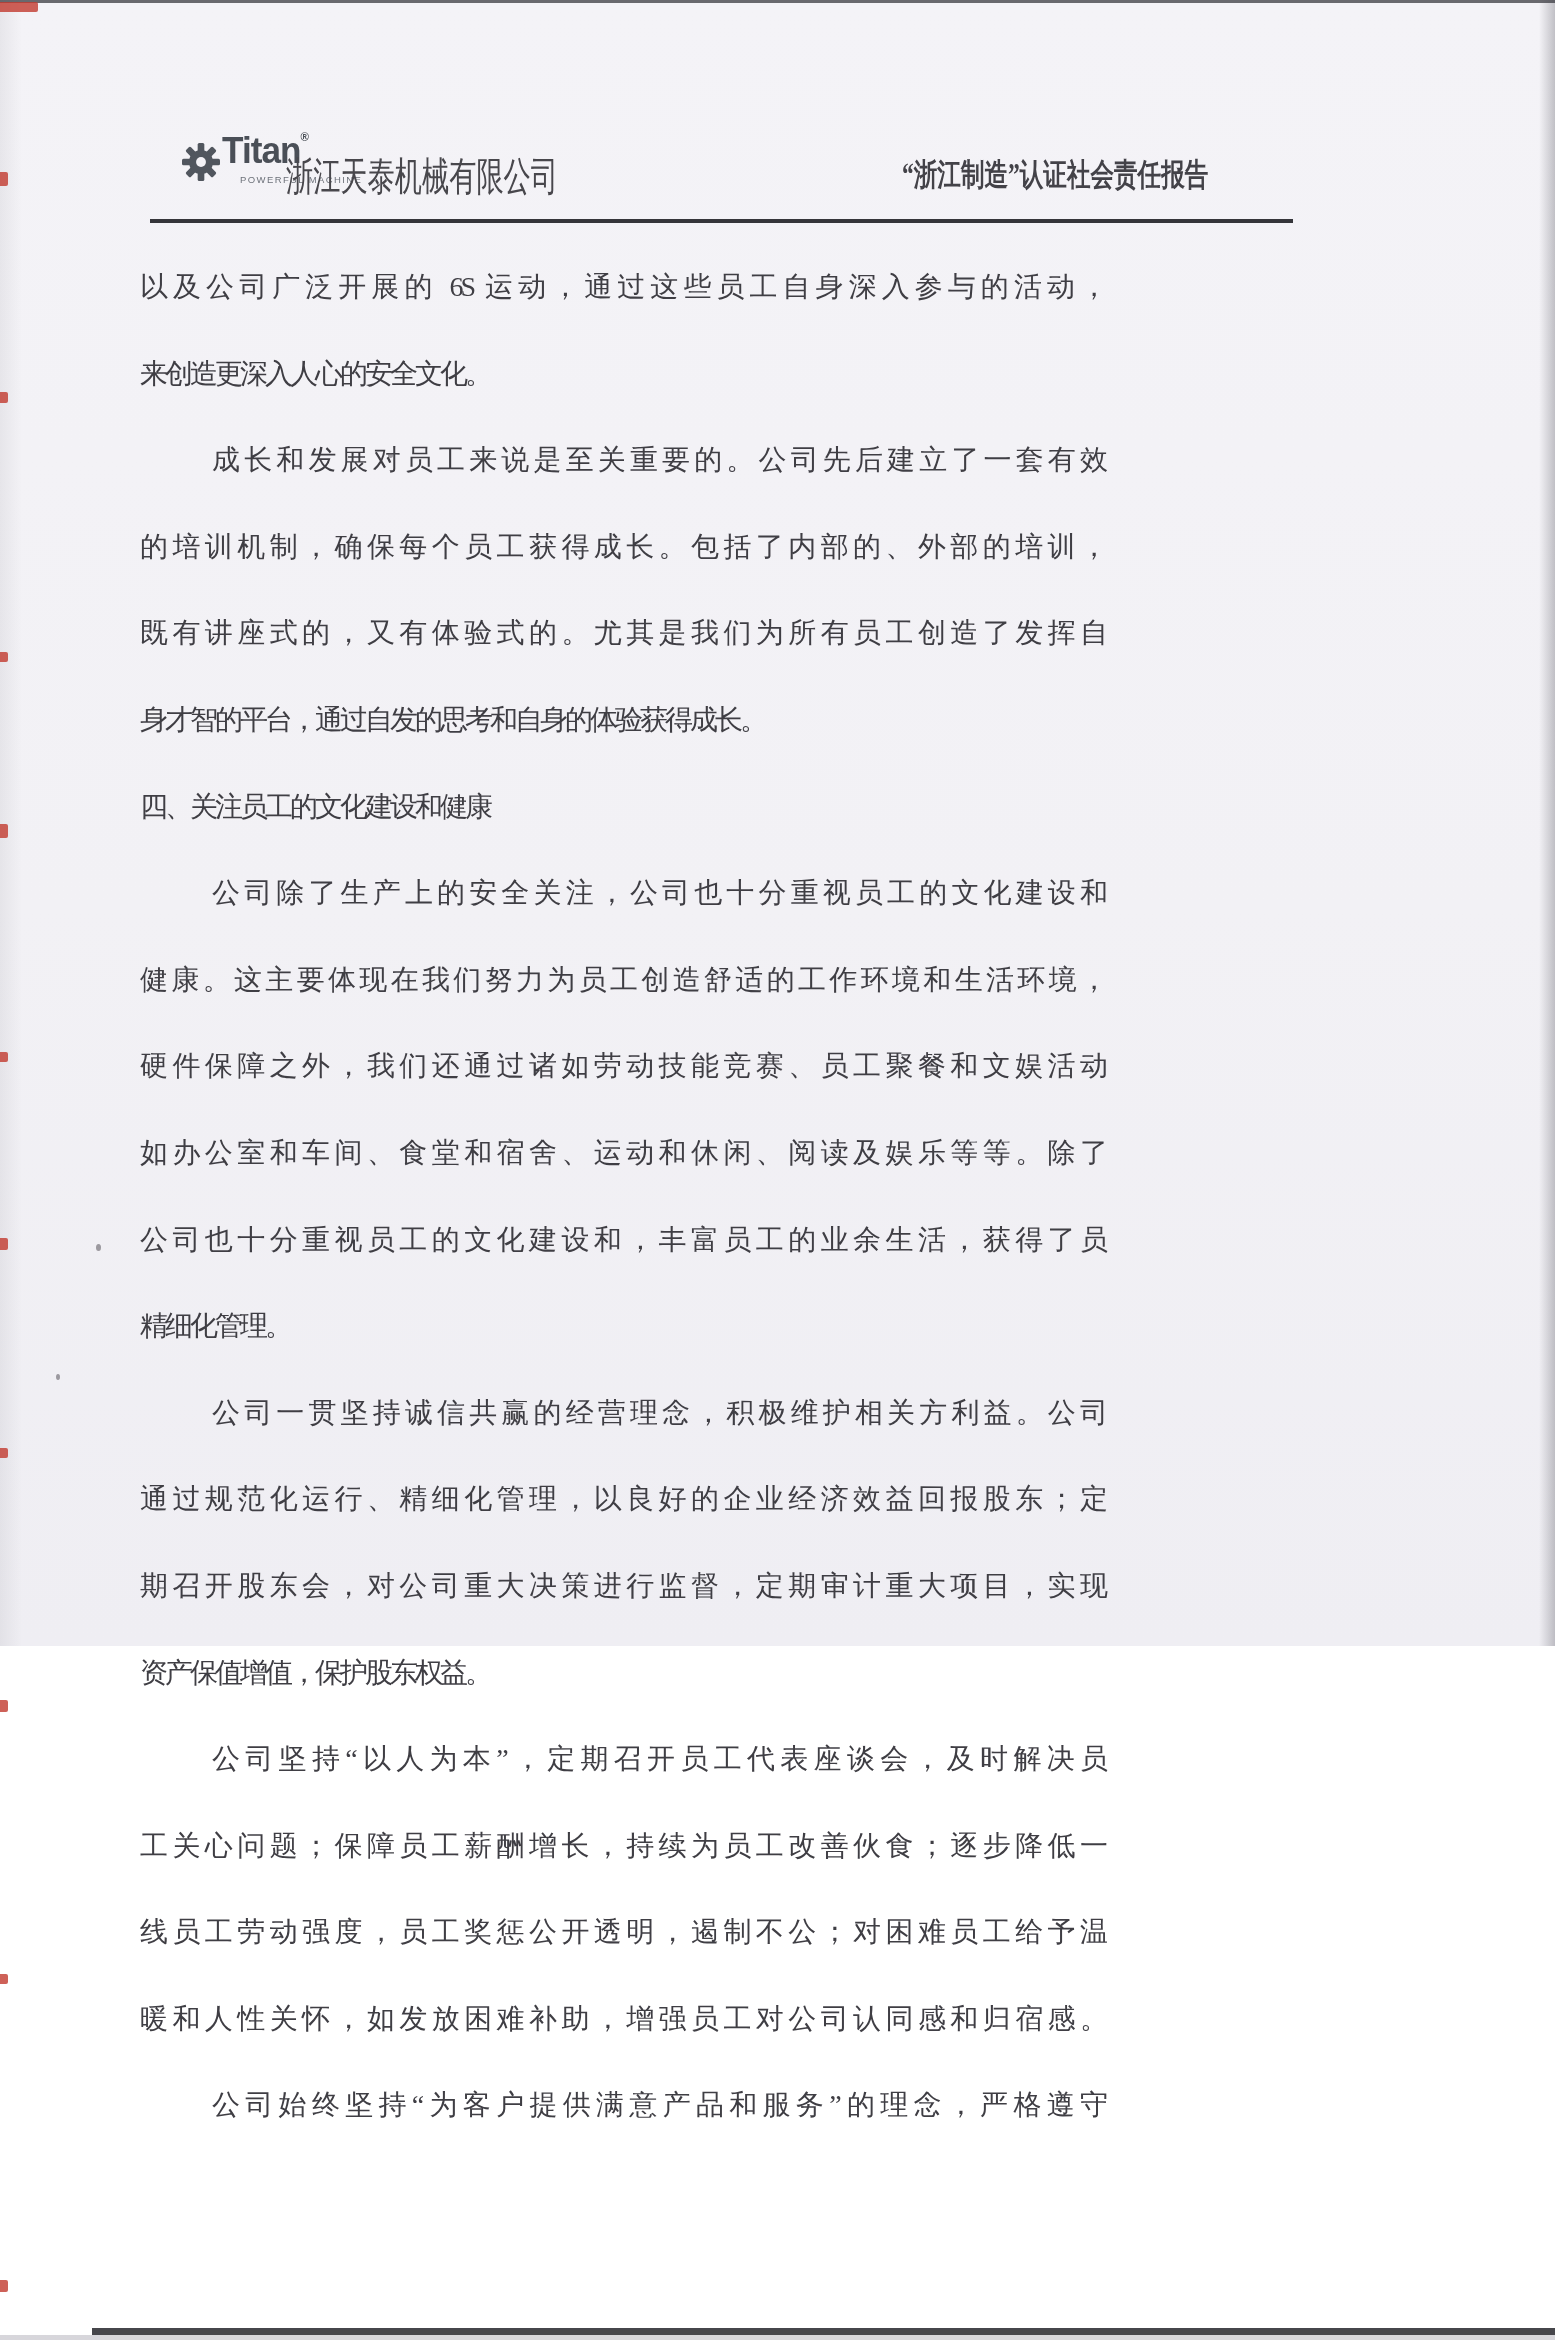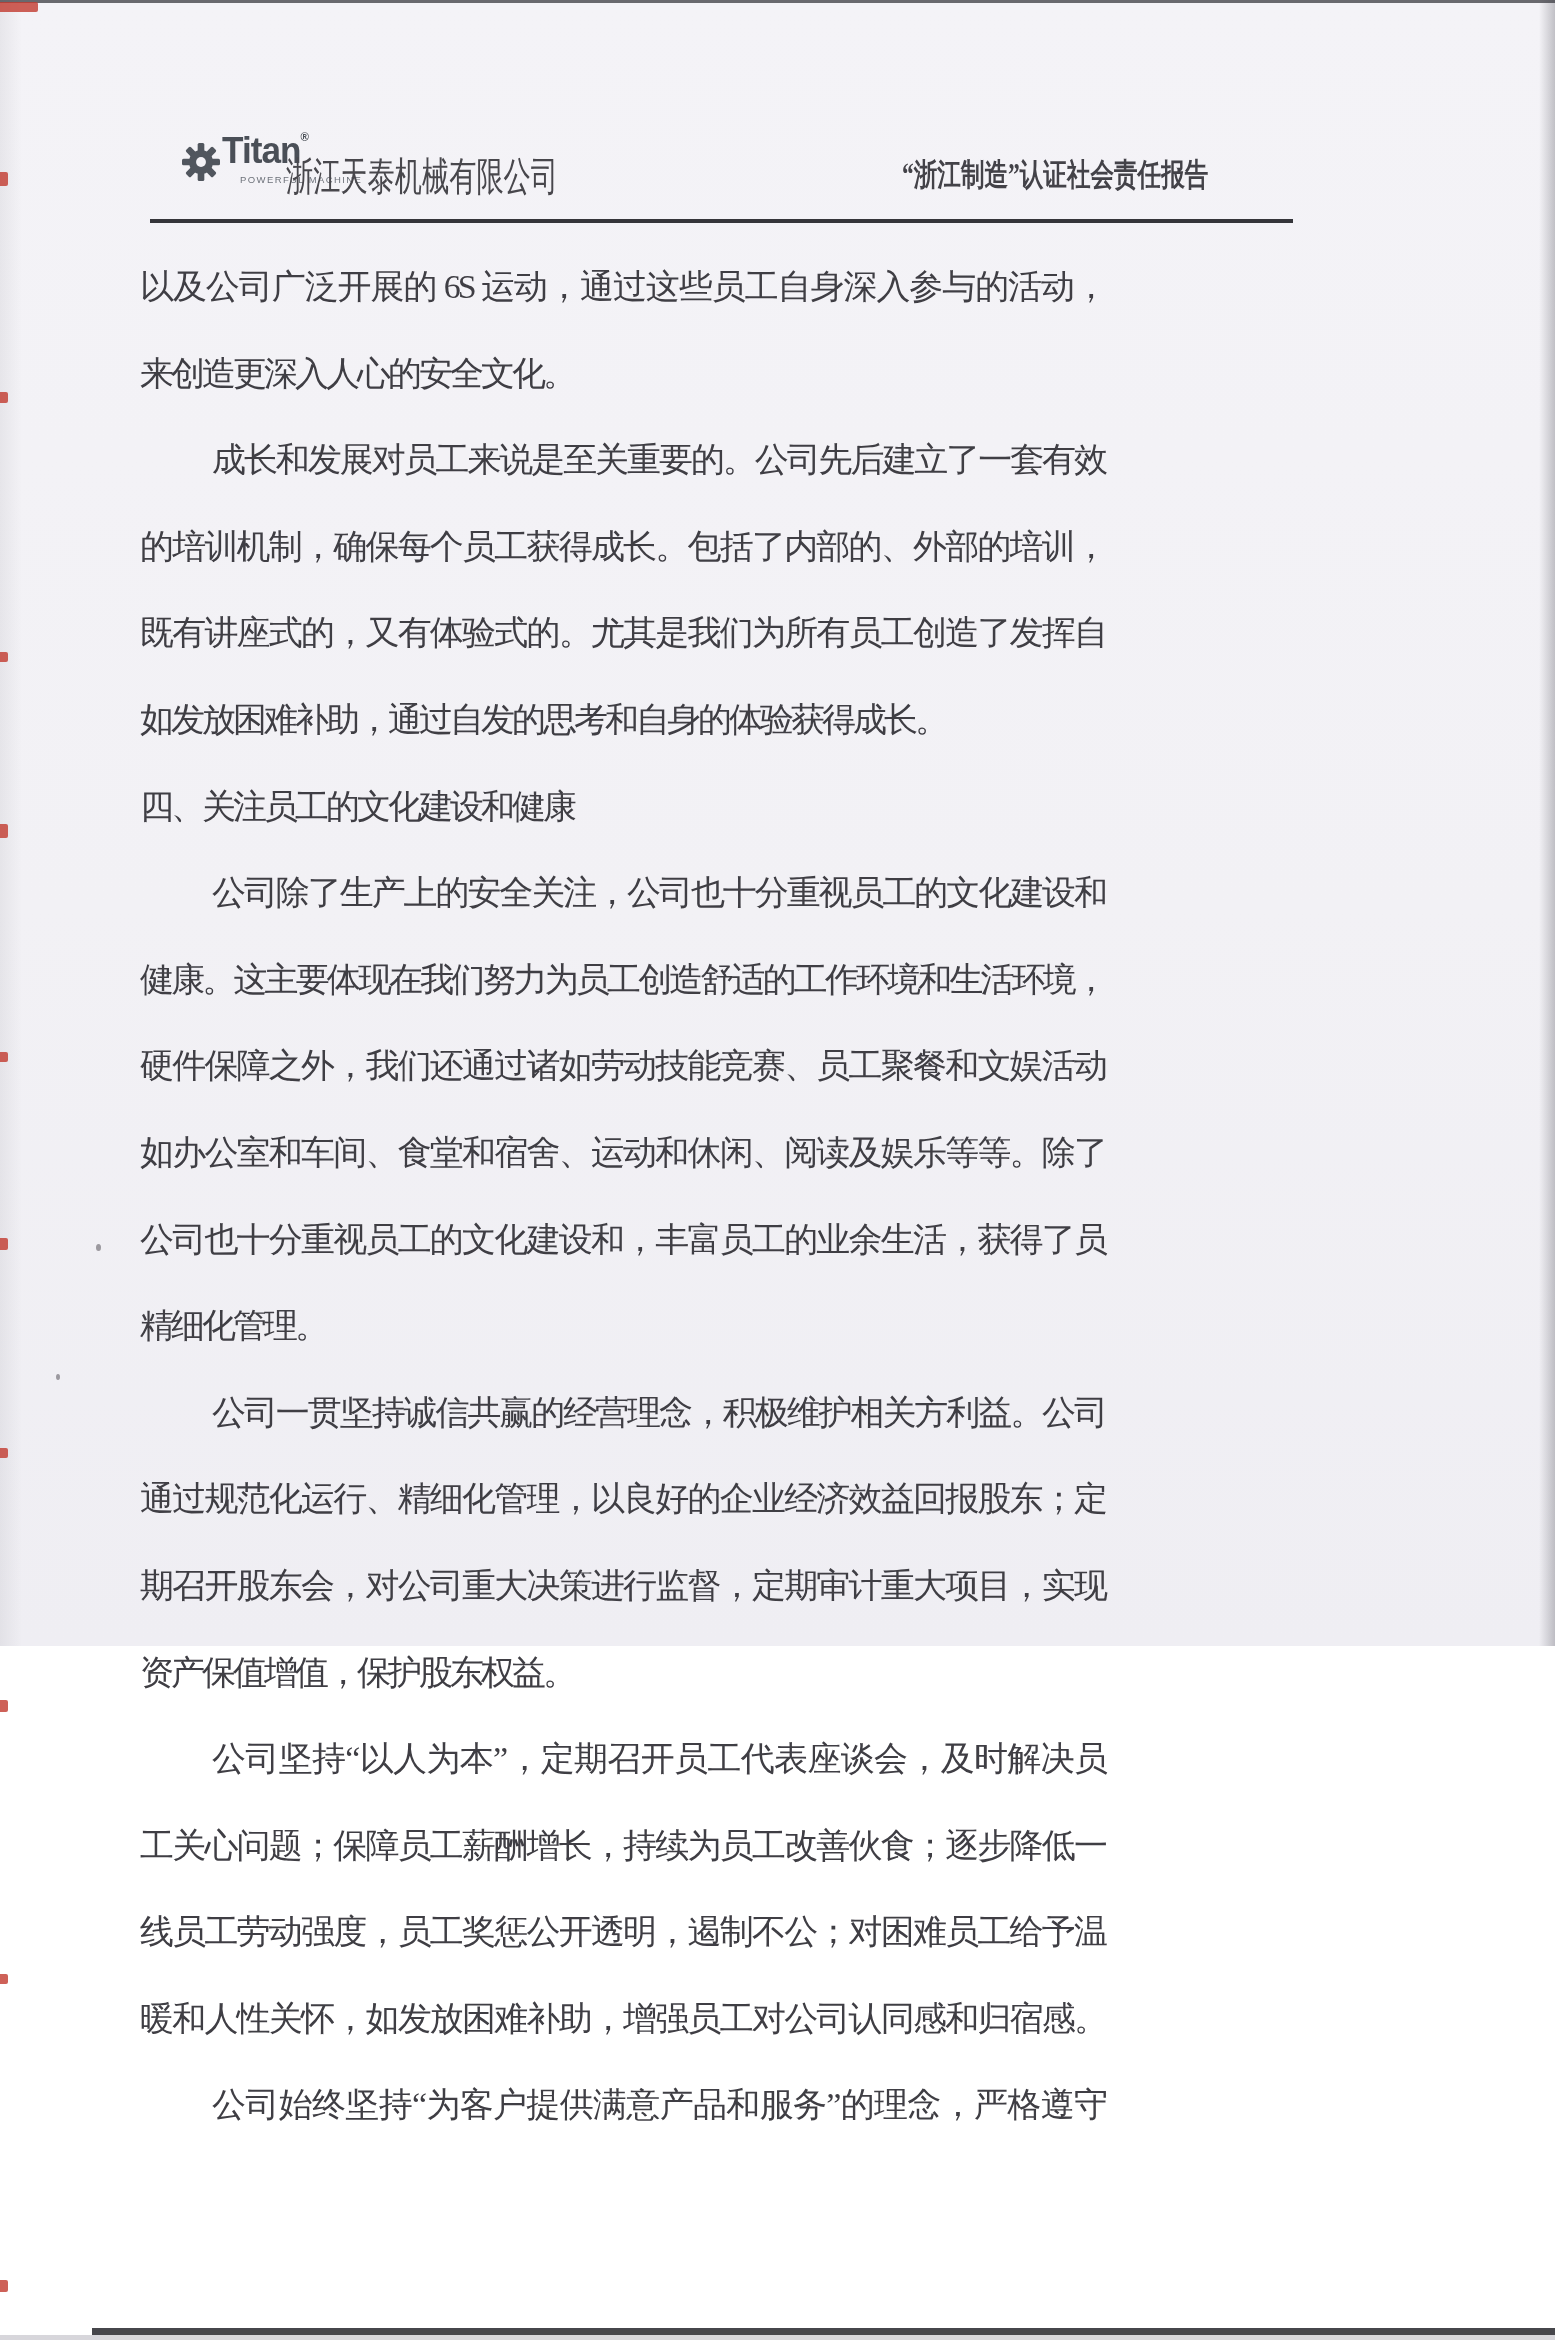--- a/index.html
+++ b/index.html
@@ -42,21 +42,21 @@
   .rule {
     position: absolute; left: 150px; top: 219px;
     width: 1143px; height: 4px; background: #35353a;
   }
   
   .body-lines {
     position: absolute; left: 140px; top: 244px; width: 965px;
   }
   .line {
     height: 86.6px; line-height: 86.6px;
-    font-size: 34px; letter-spacing: -3px;
+    font-size: 28px; letter-spacing: -3px;
     color: #3f3e44; white-space: nowrap;
   }
   .line.full { white-space: normal; text-align: justify; text-align-last: justify; }
   .line.indent { text-indent: 72px; }
   
   .edge-top { position: absolute; left: 0; top: 0; width: 100%; height: 3px; background: #2e2e33; opacity: .7; }
   .edge-bottom { position: absolute; left: 92px; top: 2328px; width: 1463px; height: 7px; background: #46464b; }
   .edge-bottom-light { position: absolute; left: 0; top: 2335px; width: 1555px; height: 5px; background: #d7d6db; }
   .edge-right { position: absolute; right: 0; top: 0; width: 16px; height: 100%;
     background: linear-gradient(to right, rgba(60,60,70,0), rgba(60,60,70,0.28)); }
@@ -94,21 +94,21 @@
   </div>
 
   <div class="rule"></div>
 
   <main class="body-lines" id="body-lines">
       <div class="line full">以及公司广泛开展的 6S 运动，通过这些员工自身深入参与的活动，</div>
       <div class="line">来创造更深入人心的安全文化。</div>
       <div class="line full indent">成长和发展对员工来说是至关重要的。公司先后建立了一套有效</div>
       <div class="line full">的培训机制，确保每个员工获得成长。包括了内部的、外部的培训，</div>
       <div class="line full">既有讲座式的，又有体验式的。尤其是我们为所有员工创造了发挥自</div>
-      <div class="line">如发放困难补助，通过自发的思考和自身的体验获得成长。</div>
+      <div class="line">身才智的平台，通过自发的思考和自身的体验获得成长。</div>
       <div class="line">四、关注员工的文化建设和健康</div>
       <div class="line full indent">公司除了生产上的安全关注，公司也十分重视员工的文化建设和</div>
       <div class="line full">健康。这主要体现在我们努力为员工创造舒适的工作环境和生活环境，</div>
       <div class="line full">硬件保障之外，我们还通过诸如劳动技能竞赛、员工聚餐和文娱活动</div>
       <div class="line full">如办公室和车间、食堂和宿舍、运动和休闲、阅读及娱乐等等。除了</div>
       <div class="line full">公司也十分重视员工的文化建设和，丰富员工的业余生活，获得了员</div>
       <div class="line">精细化管理。</div>
       <div class="line full indent">公司一贯坚持诚信共赢的经营理念，积极维护相关方利益。公司</div>
       <div class="line full">通过规范化运行、精细化管理，以良好的企业经济效益回报股东；定</div>
       <div class="line full">期召开股东会，对公司重大决策进行监督，定期审计重大项目，实现</div>

